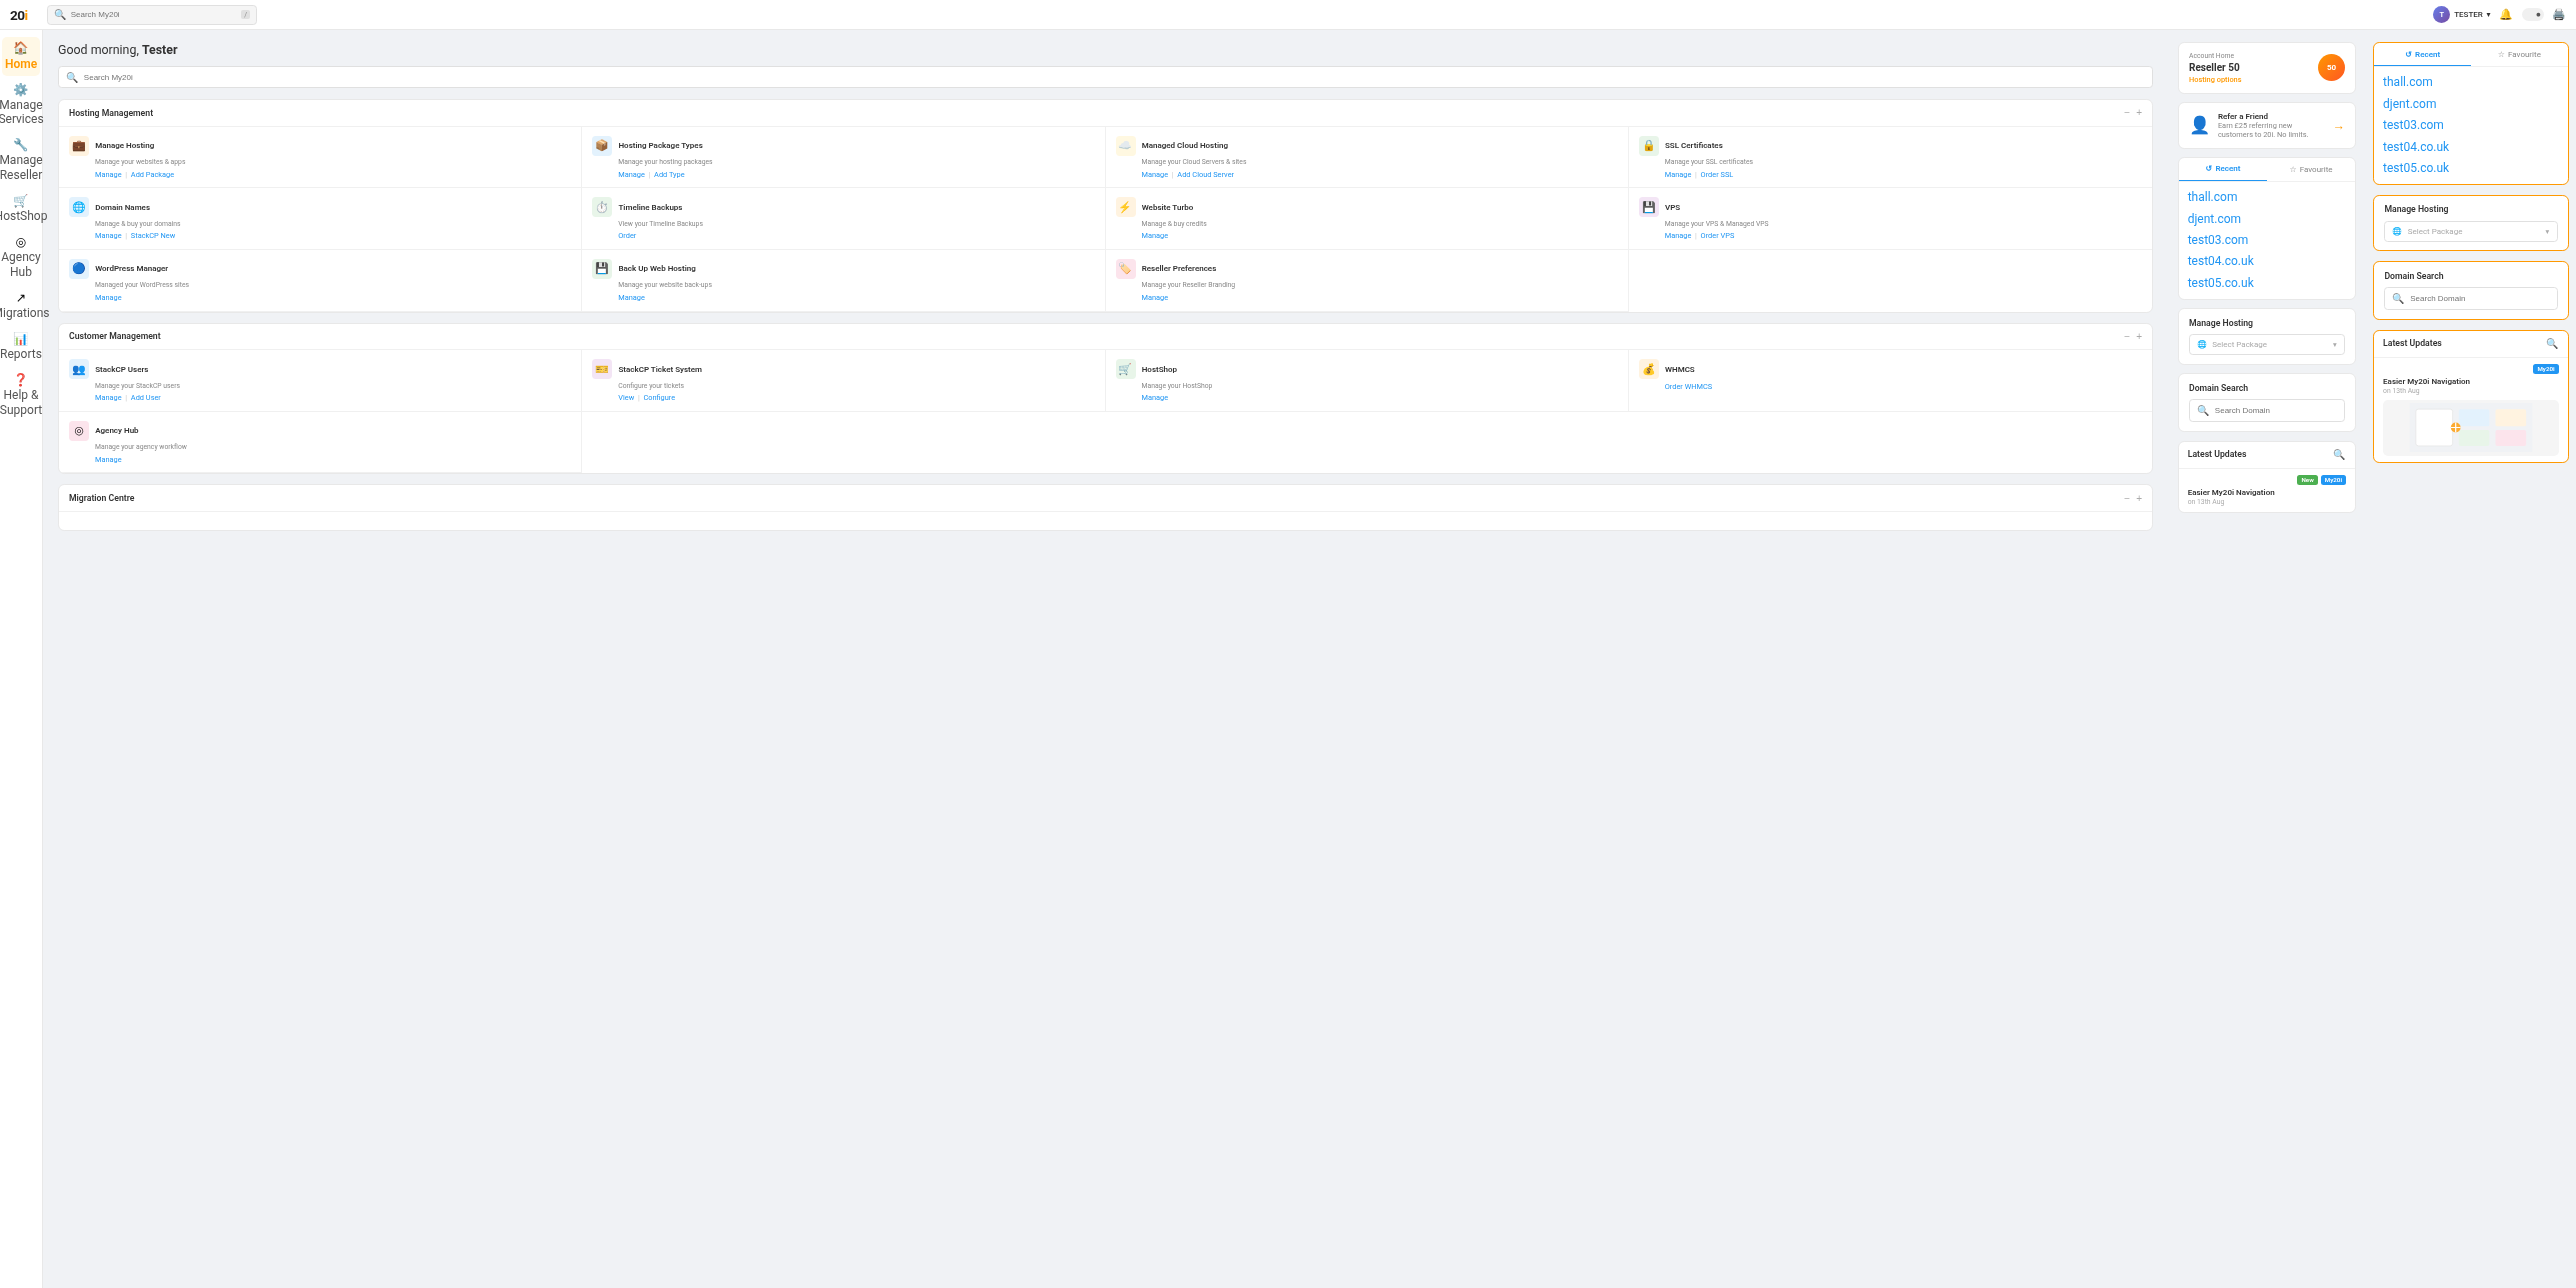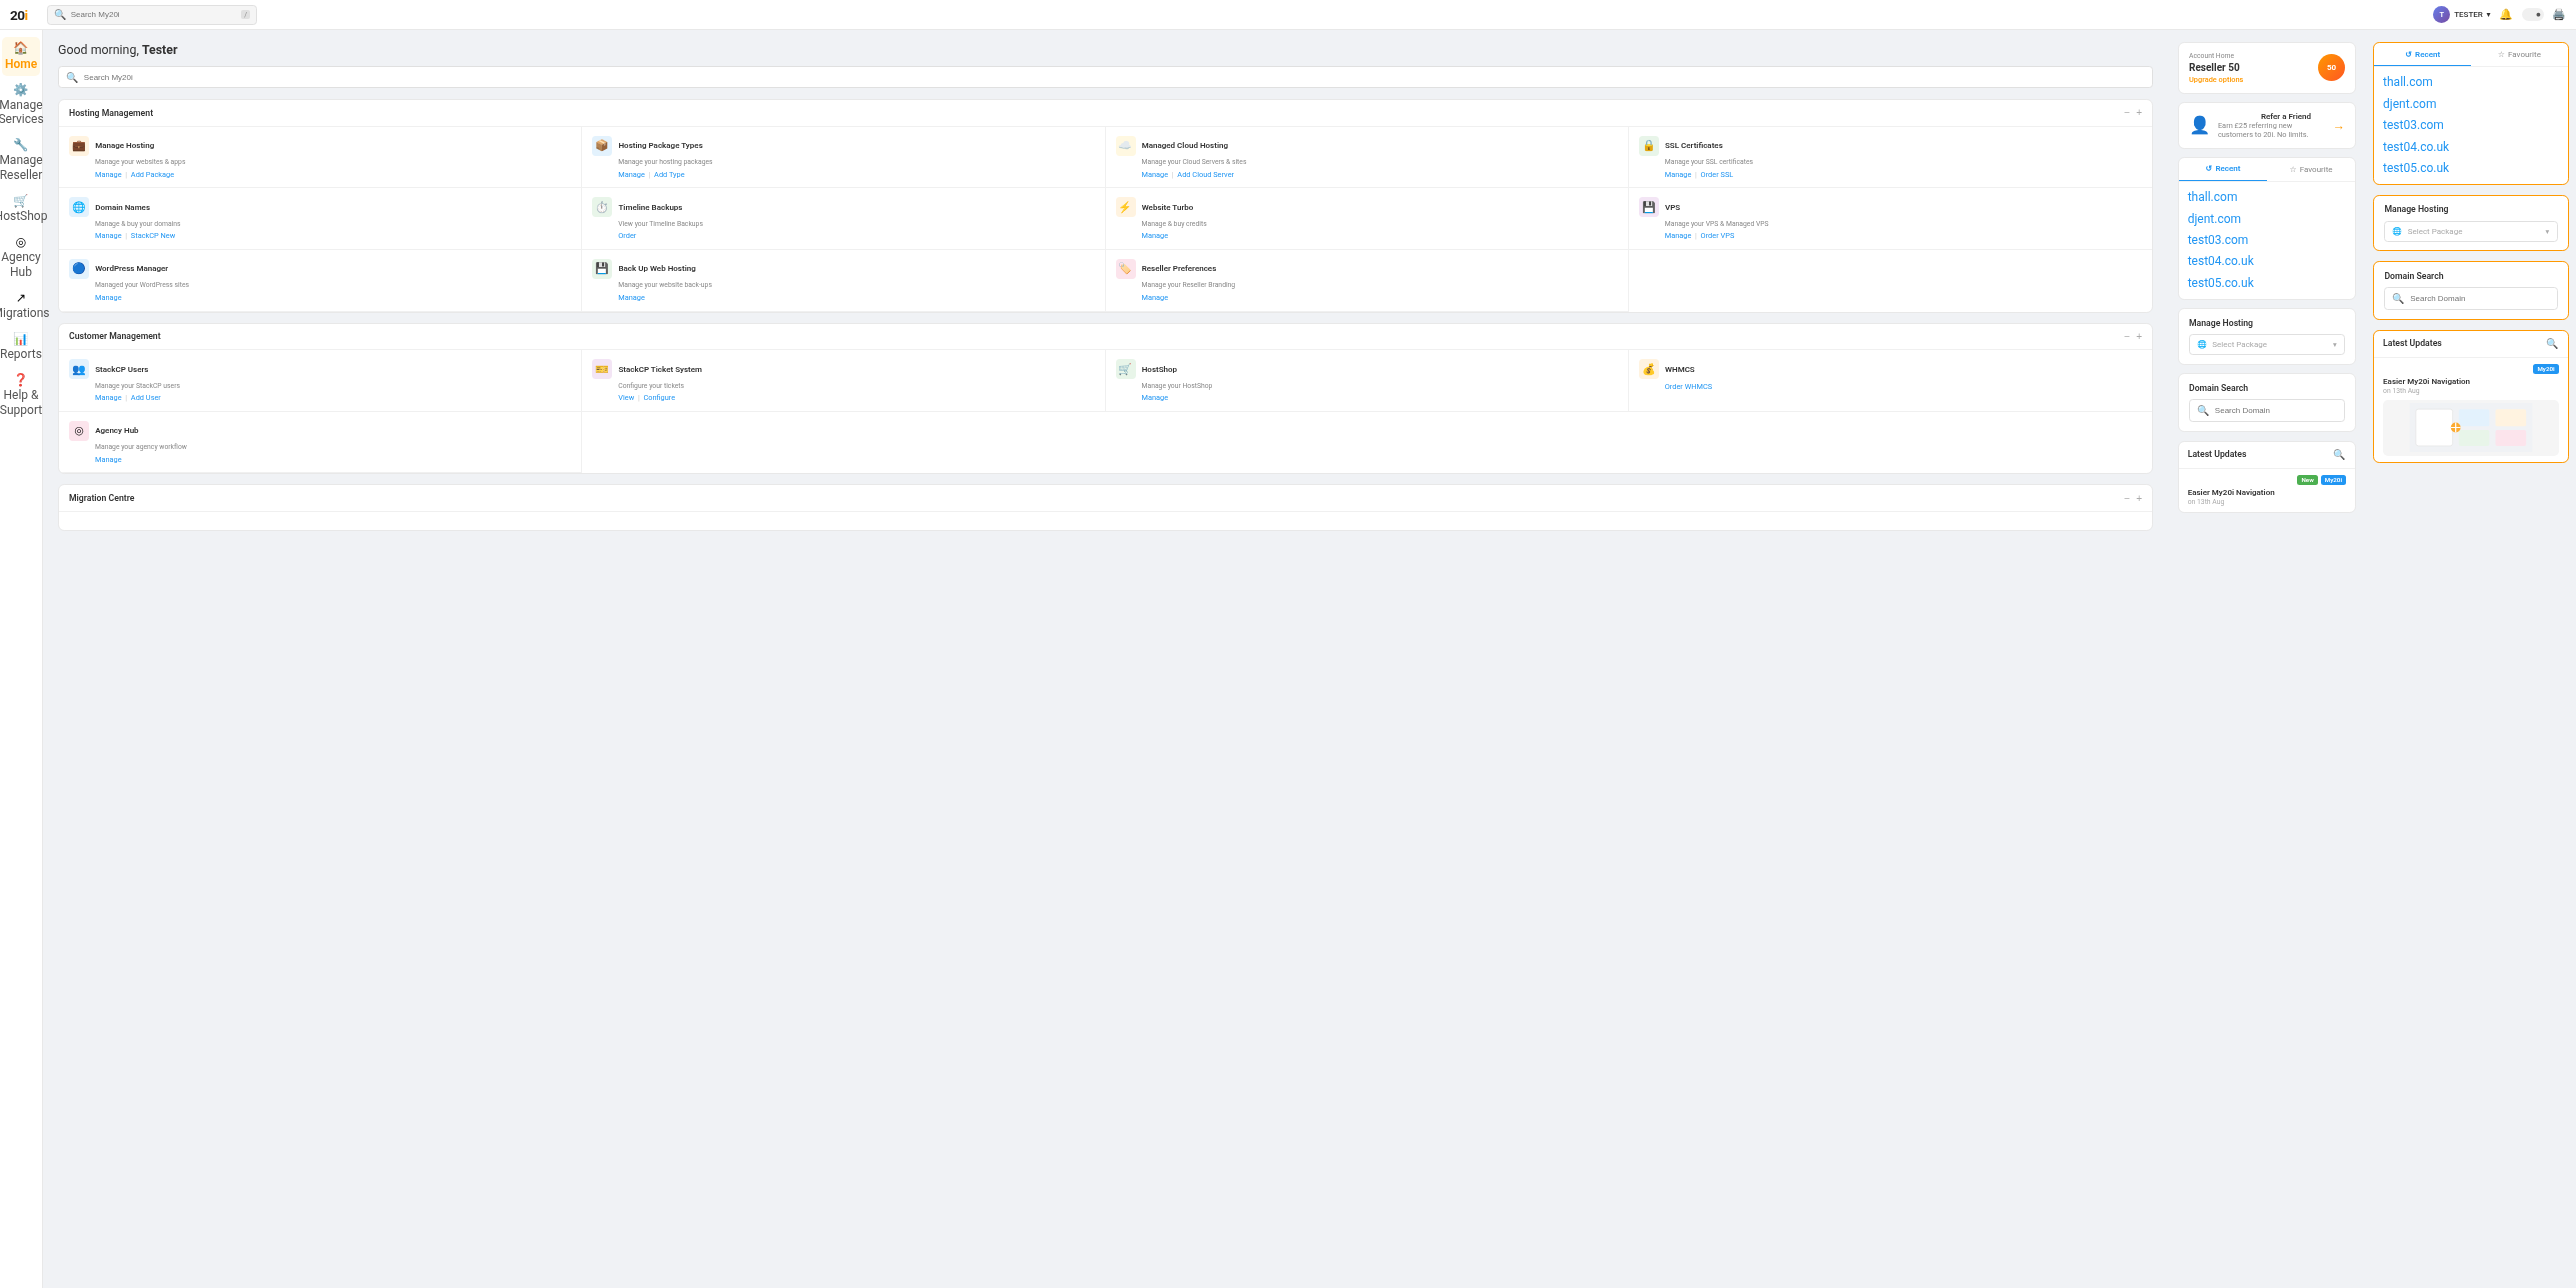--- a/index.html
+++ b/index.html
@@ -307,21 +307,21 @@
       background: #fff;
       border-radius: 6.2px;
       border: 0.6px solid #e8e8e8;
       padding: 8.7px 10px;
       display: flex;
       align-items: center;
       gap: 7.4px;
     }
     .refer-icon { font-size: 17.3px; }
     .refer-info { flex: 1; }
-    .refer-title { font-size: 8px; font-weight: 600; color: #333; margin-left: 43px; }
+    .refer-title { font-size: 8px; font-weight: 600; color: #333; }
     .refer-desc { font-size: 7.4px; color: #888; }
     .refer-arrow { font-size: 12.4px; color: #f90; cursor: pointer; }
 
     
     .recent-widget {
       background: #fff;
       border-radius: 6.2px;
       border: 0.6px solid #e8e8e8;
       overflow: hidden;
     }
@@ -777,21 +777,21 @@
       </div>
     </div>
   </main>
 
   <aside class="right-area">
 
     <div class="account-card">
       <div class="account-card-info">
         <span class="account-type-label">Account Home</span>
         <span class="account-type-value">Reseller 50</span>
-        <span class="upgrade-link">Upgrade options</span>
+        <span class="upgrade-link">Hosting options</span>
       </div>
       <div class="reseller-badge">50</div>
     </div>
 
     <div class="refer-card">
       <span class="refer-icon">👤</span>
       <div class="refer-info">
         <div class="refer-title">Refer a Friend</div>
         <div class="refer-desc">Earn £25 referring new customers to 20i. No limits.</div>
       </div>

